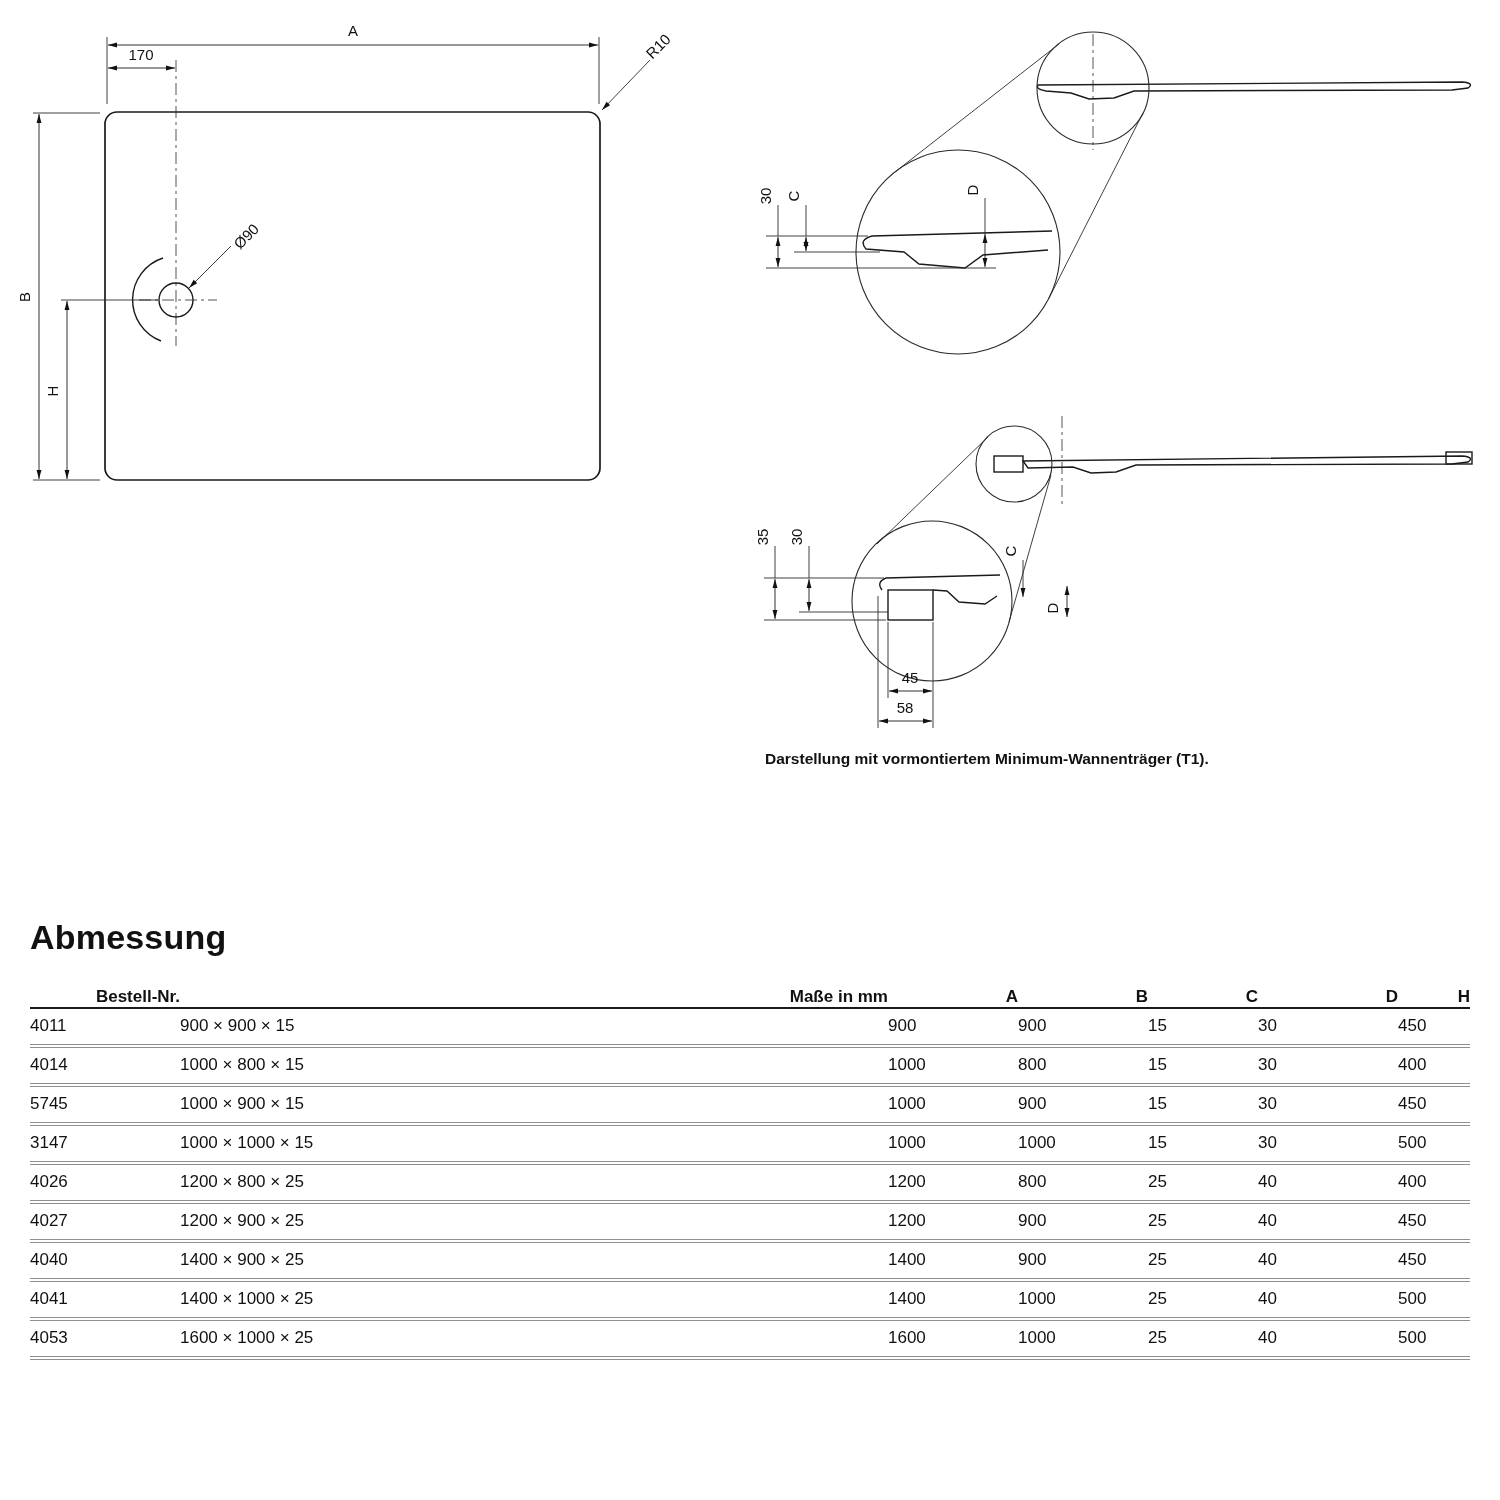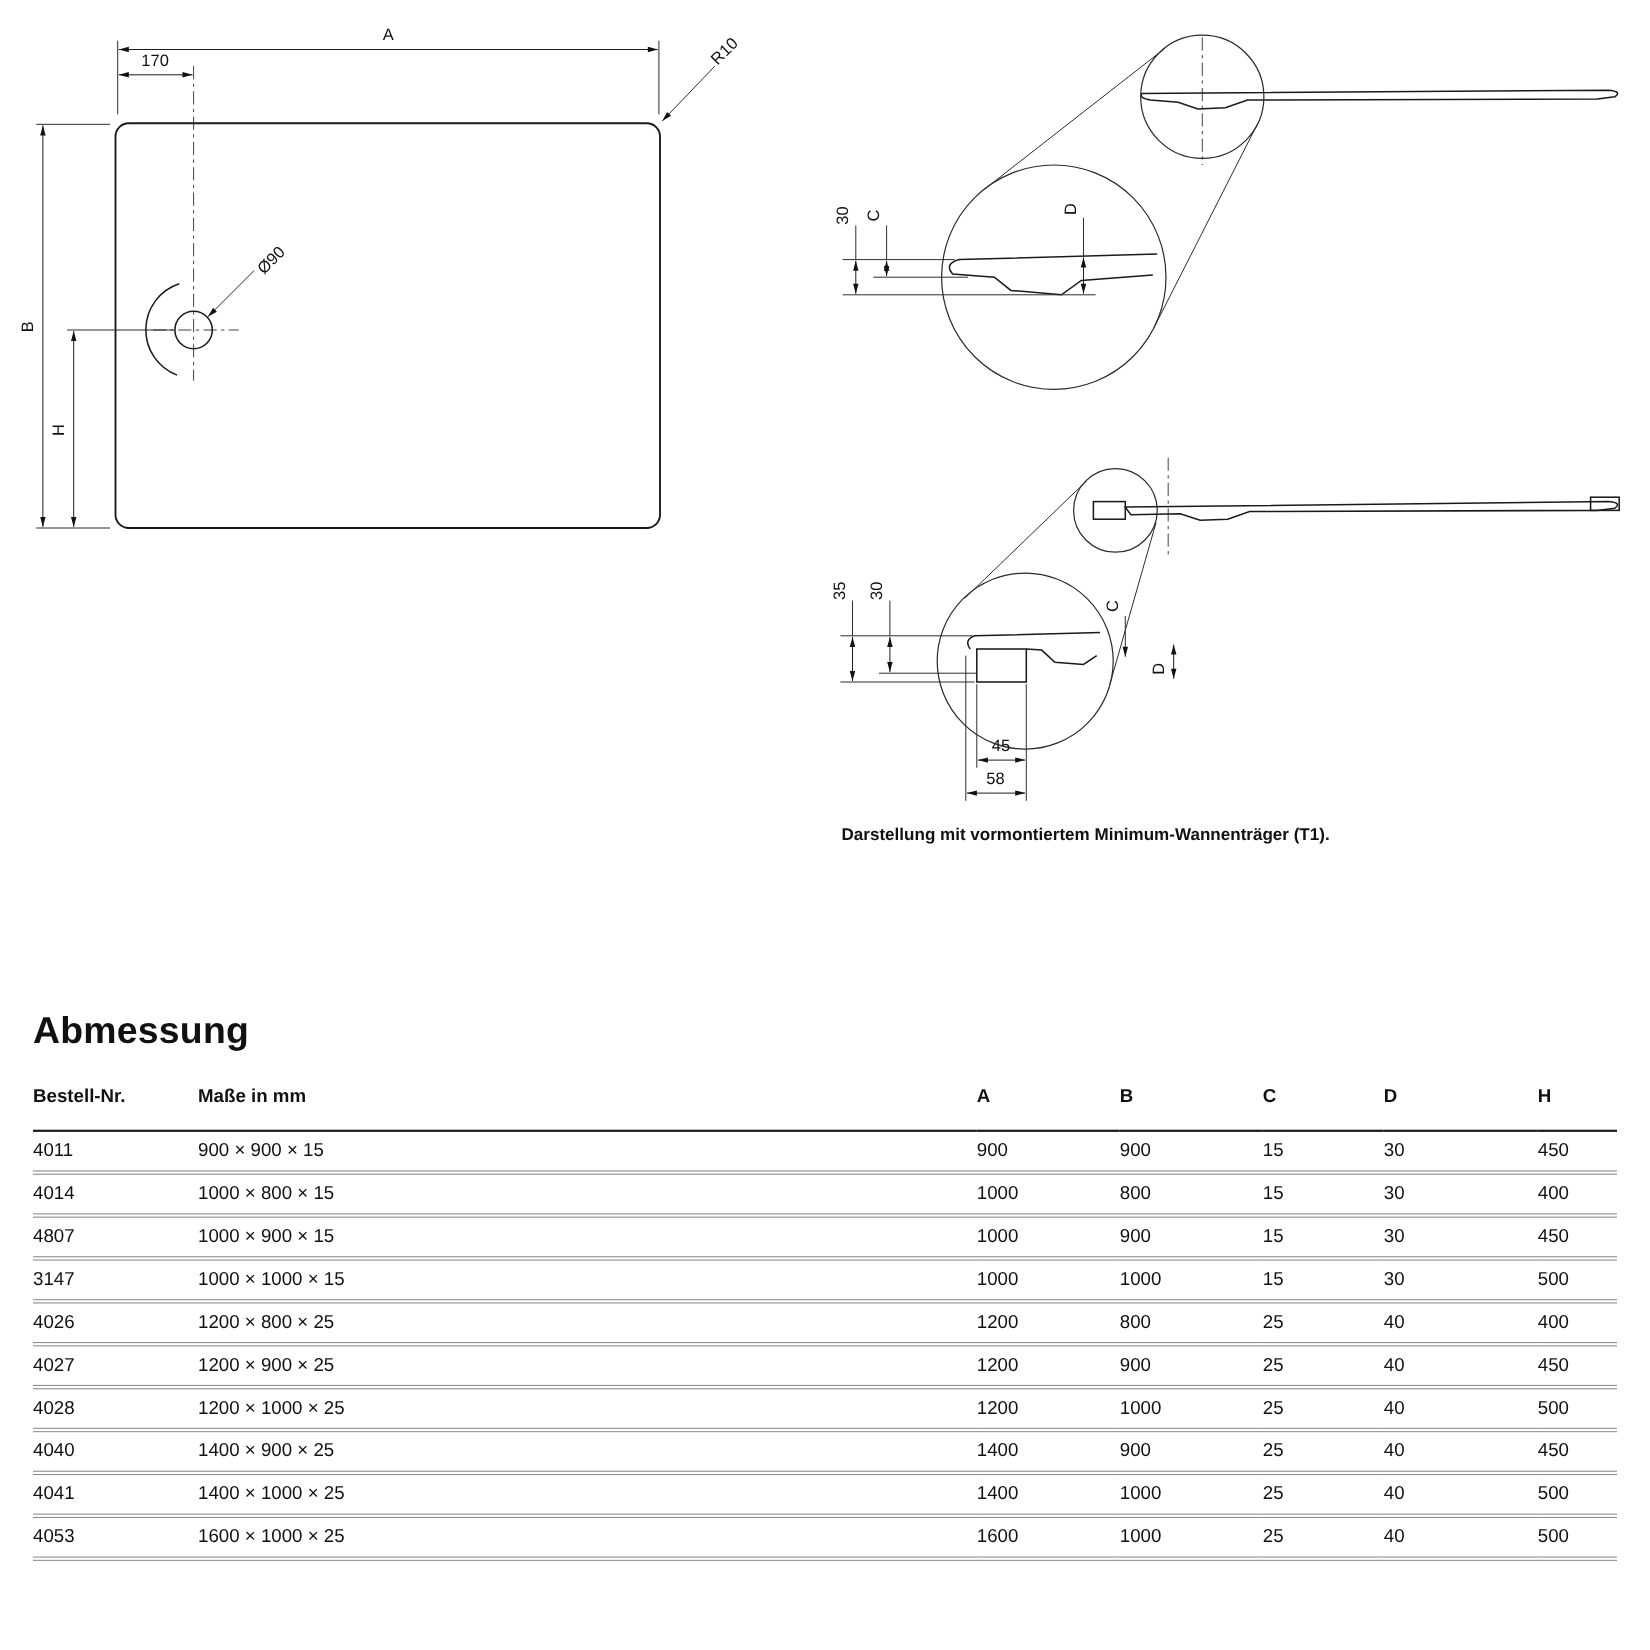--- a/index.html
+++ b/index.html
@@ -14,21 +14,21 @@
   .thin2{ stroke:#2a2a2a; stroke-width:1.1; fill:none; }
   .dim  { stroke:#1a1a1a; stroke-width:0.9; fill:none; }
   .cl   { stroke:#2a2a2a; stroke-width:0.8; stroke-dasharray:12 4 3 4; fill:none; }
   .dimtext { font-family:"Liberation Sans",sans-serif; font-size:15px; fill:#111; }
   .caption { font-family:"Liberation Sans",sans-serif; font-size:15.5px; font-weight:600; fill:#111; }
 
   
   .table-section { position:absolute; left:30px; top:918px; width:1440px; }
   .table-section h2 { margin:0 0 30px 0; font-size:34px; font-weight:700; letter-spacing:0.2px; }
   table { width:1440px; table-layout:fixed; border-collapse:collapse; }
-  th { font-size:17px; font-weight:700; text-align:left; padding:0 0 20px 0; border-bottom:2px solid #1a1a1a; }
+  th { font-size:17px; font-weight:700; text-align:right; padding:0 0 0 0; border-bottom:2px solid #1a1a1a; }
   td { font-size:17px; text-align:left; padding:7px 0 8px 0; border-bottom:4px double #8f8f8f; }
   th:nth-child(1){ width:150px; } th:nth-child(2){ width:708px; }
   th:nth-child(3){ width:130px; } th:nth-child(4){ width:130px; }
   th:nth-child(5){ width:110px; } th:nth-child(6){ width:140px; }
 </style>
 </head>
 <body>
 
 <div class="page">
 
@@ -186,21 +186,21 @@
           <tr>
             <td>4014</td>
             <td>1000 × 800 × 15</td>
             <td>1000</td>
             <td>800</td>
             <td>15</td>
             <td>30</td>
             <td>400</td>
           </tr>
           <tr>
-            <td>4807</td>
+            <td>5745</td>
             <td>1000 × 900 × 15</td>
             <td>1000</td>
             <td>900</td>
             <td>15</td>
             <td>30</td>
             <td>450</td>
           </tr>
           <tr>
             <td>3147</td>
             <td>1000 × 1000 × 15</td>
@@ -222,29 +222,20 @@
           <tr>
             <td>4027</td>
             <td>1200 × 900 × 25</td>
             <td>1200</td>
             <td>900</td>
             <td>25</td>
             <td>40</td>
             <td>450</td>
           </tr>
           <tr>
-            <td>4028</td>
-            <td>1200 × 1000 × 25</td>
-            <td>1200</td>
-            <td>1000</td>
-            <td>25</td>
-            <td>40</td>
-            <td>500</td>
-          </tr>
-          <tr>
             <td>4040</td>
             <td>1400 × 900 × 25</td>
             <td>1400</td>
             <td>900</td>
             <td>25</td>
             <td>40</td>
             <td>450</td>
           </tr>
           <tr>
             <td>4041</td>

